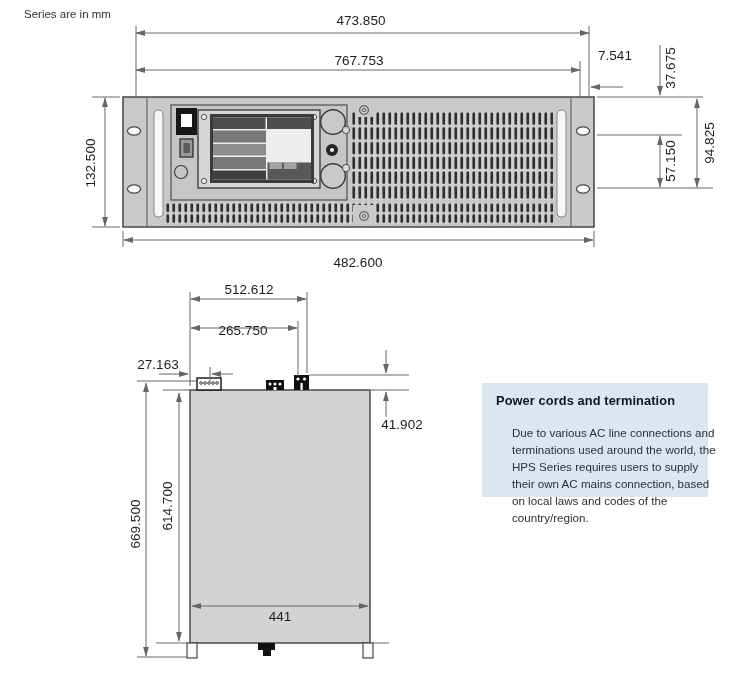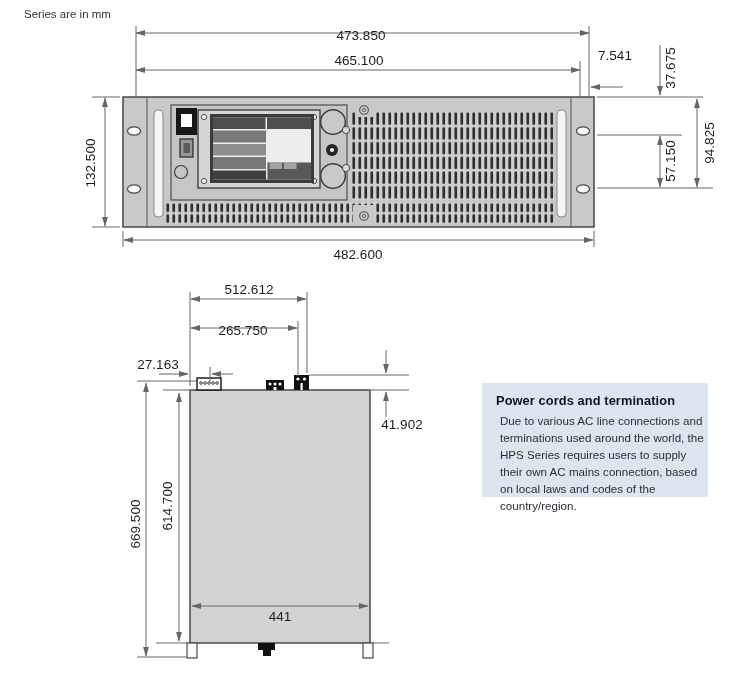--- a/index.html
+++ b/index.html
@@ -17,21 +17,21 @@
   }
   .dim.rot{transform:translate(-50%,-50%) rotate(-90deg);}
   .info-box{
     position:absolute;left:482px;top:383px;width:226px;height:114px;
     background:#dce6f0;box-sizing:border-box;padding:10px 12px 11px 14px;
   }
   .info-box h3{
     margin:0 0 4px 0;font-size:12.8px;color:#14141f;letter-spacing:0.1px;
   }
   .info-box p{
-    margin:4px;font-size:11.6px;line-height:17px;color:#2e2e33;width:204px;
+    margin:16px;font-size:11.6px;line-height:17px;color:#2e2e33;width:204px;
   }
 </style>
 </head>
 <body>
 
 <div class="canvas">
 
   <svg width="754" height="679" viewBox="0 0 754 679">
     <defs>
       <marker id="ae" viewBox="0 0 10 6" refX="9.2" refY="3" markerWidth="10" markerHeight="6" orient="auto-start-reverse">
@@ -192,28 +192,28 @@
       <line x1="163" y1="390" x2="189" y2="390"></line>
       <line x1="156" y1="643" x2="189" y2="643"></line>
       <line x1="371" y1="643" x2="389" y2="643"></line>
       <line x1="179" y1="393" x2="179" y2="641" marker-start="url(#ae)" marker-end="url(#ae)"></line>
       <line x1="192" y1="606" x2="368" y2="606" marker-start="url(#ae)" marker-end="url(#ae)"></line>
     </g>
   </svg>
 
   <div class="units-note">Series are in mm</div>
 
-  <div class="dim" style="left:361px;top:36px;text-align:right;">473.850</div>
-  <div class="dim" style="left:359px;top:61px;">465.100</div>
+  <div class="dim" style="left:361px;top:21px;text-align:right;">473.850</div>
+  <div class="dim" style="left:359px;top:61px;">767.753</div>
   <div class="dim" style="left:615px;top:56px;">7.541</div>
   <div class="dim rot" style="left:91px;top:163px;">132.500</div>
   <div class="dim rot" style="left:671px;top:68px;">37.675</div>
   <div class="dim rot" style="left:671px;top:161px;">57.150</div>
   <div class="dim rot" style="left:710px;top:143px;">94.825</div>
-  <div class="dim" style="left:358px;top:255px;text-align:right;">482.600</div>
+  <div class="dim" style="left:358px;top:263px;text-align:right;">482.600</div>
 
   <div class="dim" style="left:249px;top:290px;">512.612</div>
   <div class="dim" style="left:243px;top:319px;margin-top:12px;">265.750</div>
   <div class="dim" style="left:158px;top:365px;">27.163</div>
   <div class="dim" style="left:402px;top:425px;">41.902</div>
   <div class="dim rot" style="left:136px;top:524px;">669.500</div>
   <div class="dim rot" style="left:168px;top:506px;">614.700</div>
   <div class="dim" style="left:280px;top:617px;">441</div>
 
   <div class="info-box">

